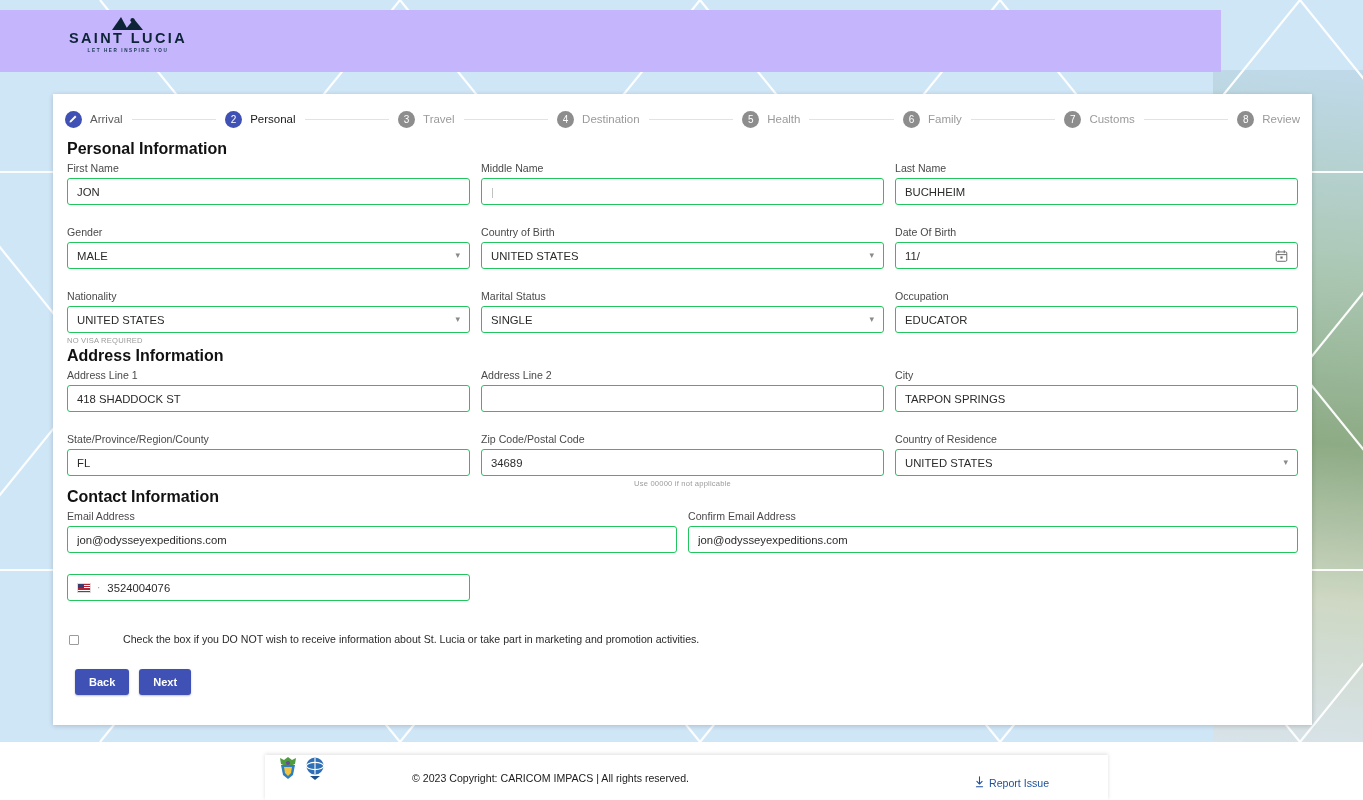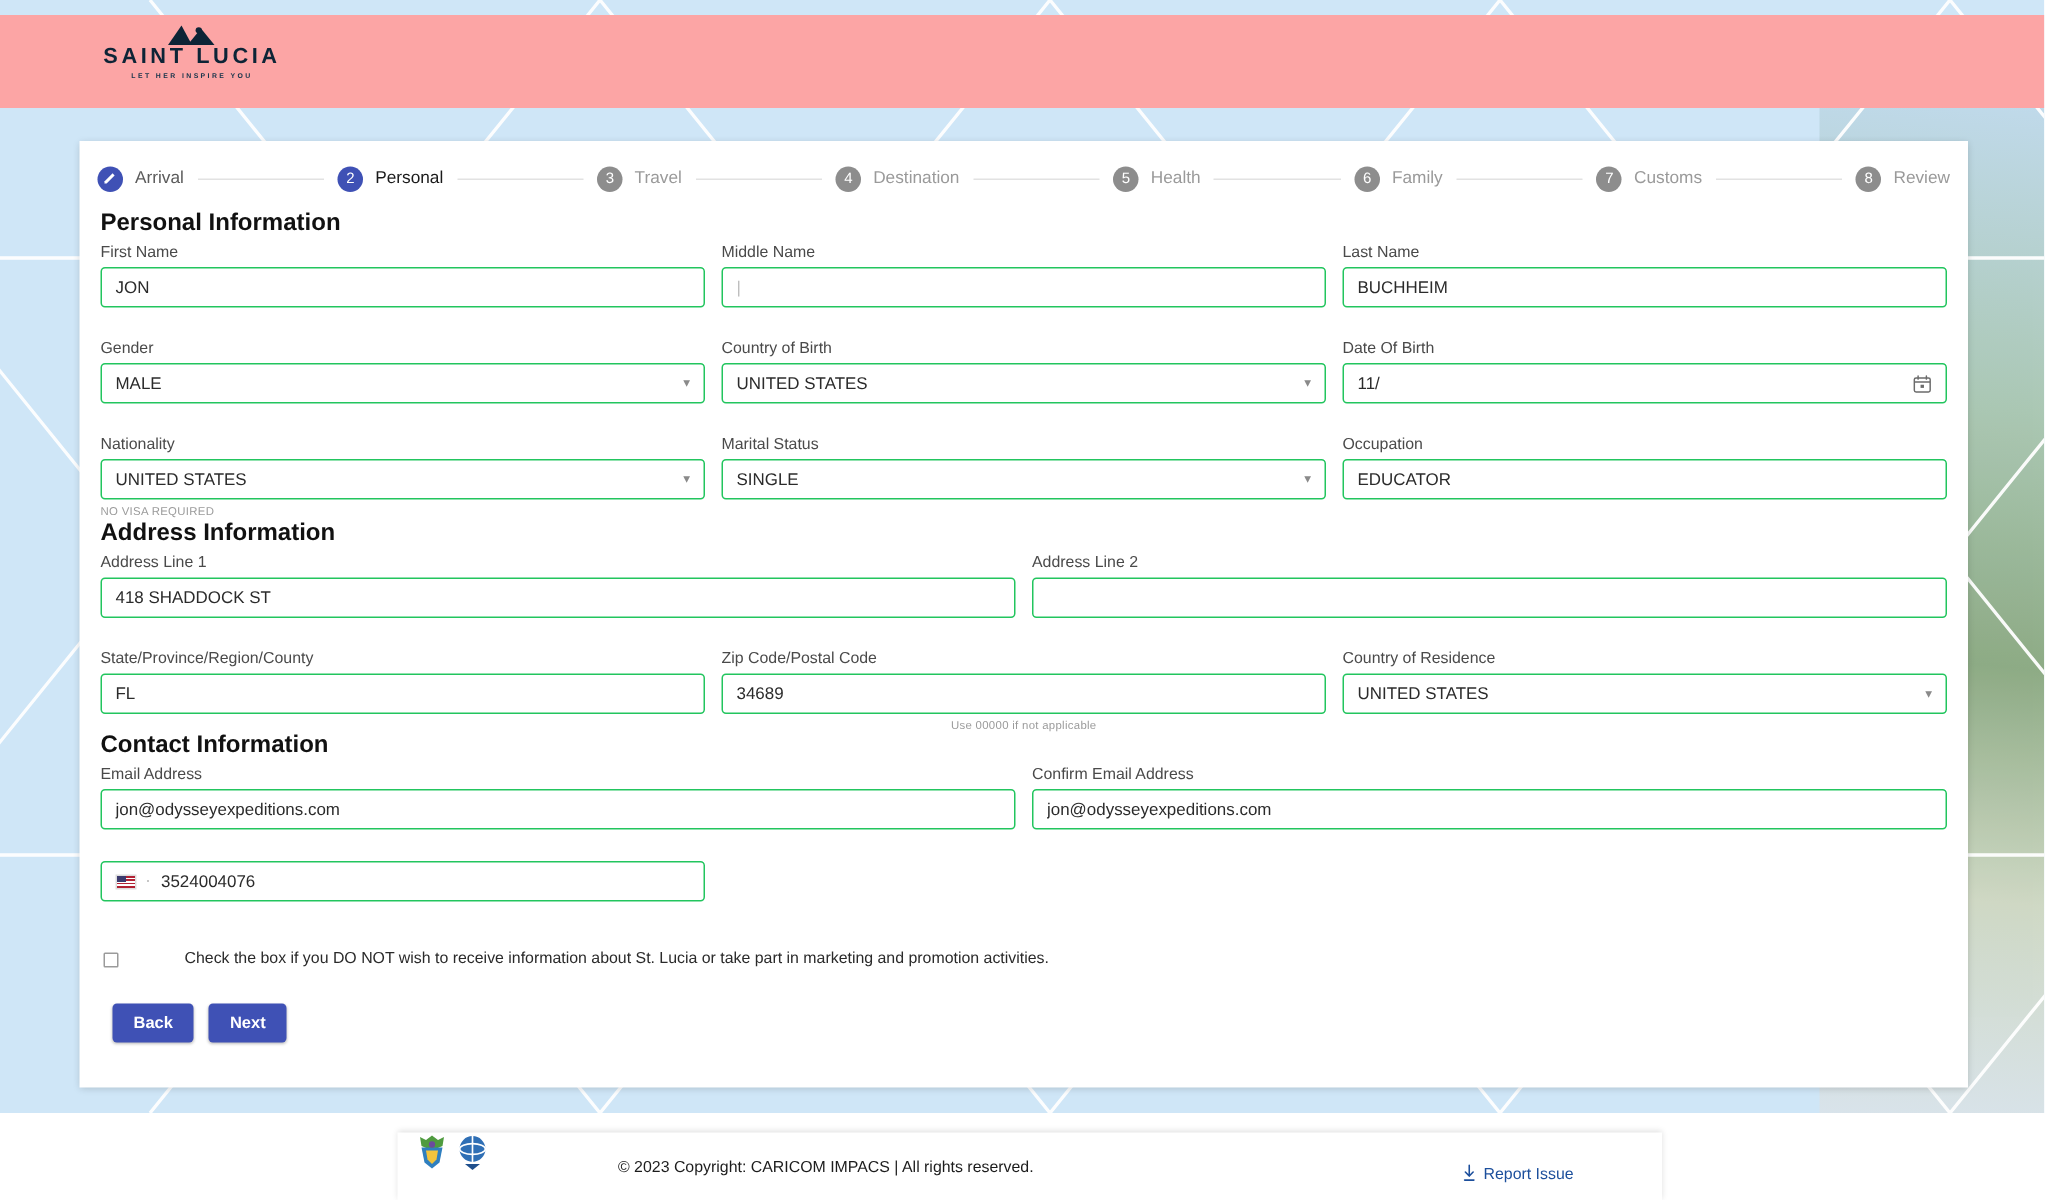--- a/index.html
+++ b/index.html
@@ -45,22 +45,22 @@
   .bg-lines { position: absolute; inset: 0; }
   .bg-lines svg { display:block; width:100%; height:100%; }
   .bg-white-strip {
     position: absolute; left: 0; top: 742px;
     width: 1363px; height: 58px; background: #ffffff;
   }
 
   
   .topbar {
     position: absolute; left: 0; top: 10px;
-    width: 1363px; height: 62px;
-    background: #fca5a5;
+    width: 1221px; height: 62px;
+    background: #c4b5fd;
     z-index: 5;
   }
   .logo {
     position: absolute; left: 68px; top: 6px;
     text-align: center; width: 120px;
     color: #0b2033;
   }
   .logo-mark { height: 14px; display:block; margin: 0 auto 1px; }
   .logo-name {
     font-size: 14.5px; font-weight: 700; letter-spacing: 2.4px;
@@ -382,20 +382,28 @@
             <div class="fbox">
               <span class="val">418 SHADDOCK ST</span>
             </div>
           </div>
         </div>
         <div class="col">
           <div class="field">
             <span class="flabel">Address Line 2</span>
             <div class="fbox">
               <span class="val"></span>
+            </div>
+          </div>
+        </div>
+        <div class="col">
+          <div class="field">
+            <span class="flabel">City</span>
+            <div class="fbox">
+              <span class="val">TARPON SPRINGS</span>
             </div>
           </div>
         </div>
       </div>
 
       <div class="row" style="margin-top:11px">
         <div class="col">
           <div class="field">
             <span class="flabel">State/Province/Region/County</span>
             <div class="fbox">

